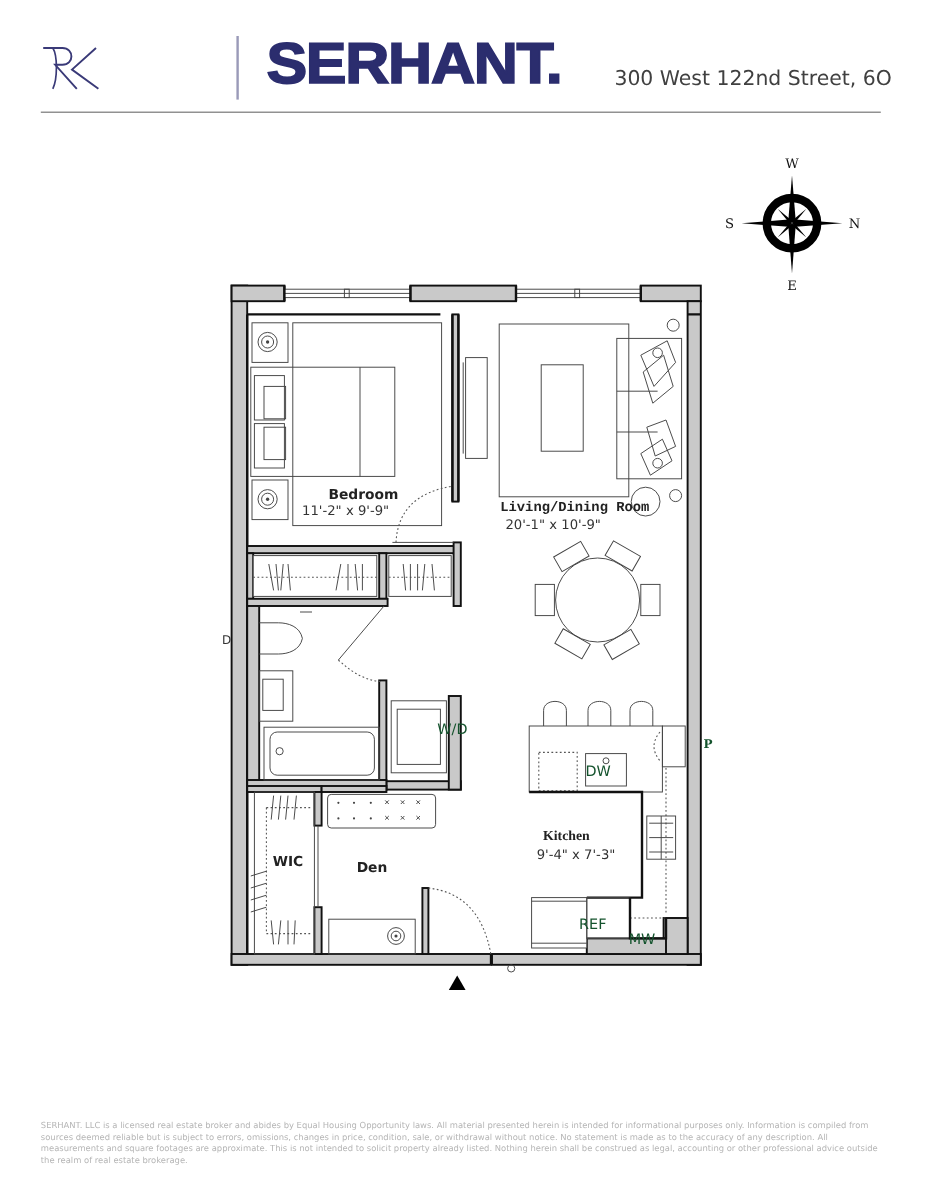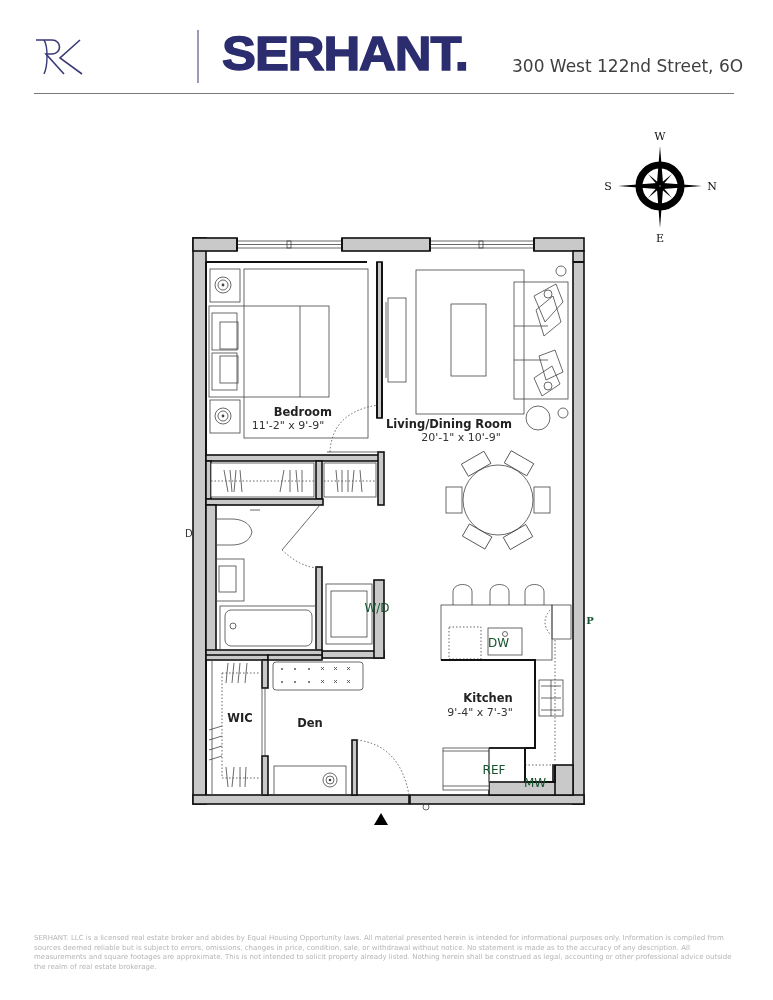--- a/index.html
+++ b/index.html
@@ -244,24 +244,24 @@
     <path class="dot" d="M357 740 Q400 745 409 795"></path>
     <circle class="thin" cx="426" cy="807" r="3"></circle>
   </g>
 
   <text x="185" y="537" font-family="DejaVu Sans, sans-serif" font-size="10" fill="#333">D</text>
 </svg>
 
 <div class="room-label" style="left:244px; top:405px; width:88px;text-align:right;">Bedroom</div>
 <div class="room-dim" style="left:244px; top:419px; width:88px;">11'-2" x 9'-9"</div>
 
-<div class="room-label" style="left:386px; top:417px; width:126px;">Living/Dining Room</div>
+<div class="room-label" style="left:416px; top:417px; width:126px;font-family:Liberation Mono, monospace;">Living/Dining Room</div>
 <div class="room-dim" style="left:398px; top:431px; width:126px;">20'-1" x 10'-9"</div>
 
-<div class="room-label" style="left:448px; top:691px; width:80px;">Kitchen</div>
+<div class="room-label" style="left:432px; top:691px; width:80px;font-family:Liberation Serif, serif;">Kitchen</div>
 <div class="room-dim" style="left:440px; top:706px; width:80px;">9'-4" x 7'-3"</div>
 
 <div class="room-label" style="left:222px; top:711px; width:36px;">WIC</div>
 <div class="room-label" style="left:290px; top:716px; width:40px;">Den</div>
 
 <div class="appl" style="left:331px; top:601px; width:36px;">W/D</div>
 <div class="appl" style="left:449px; top:636px; width:32px;text-align:right;">DW</div>
 <div class="appl" style="left:554px; top:615px; width:16px; font-size:10px; font-weight:bold; font-family:'DejaVu Serif', serif;">P</div>
 <div class="appl" style="left:443px; top:763px; width:46px;">REF</div>
 <div class="appl" style="left:489px; top:776px; width:36px;">MW</div>

